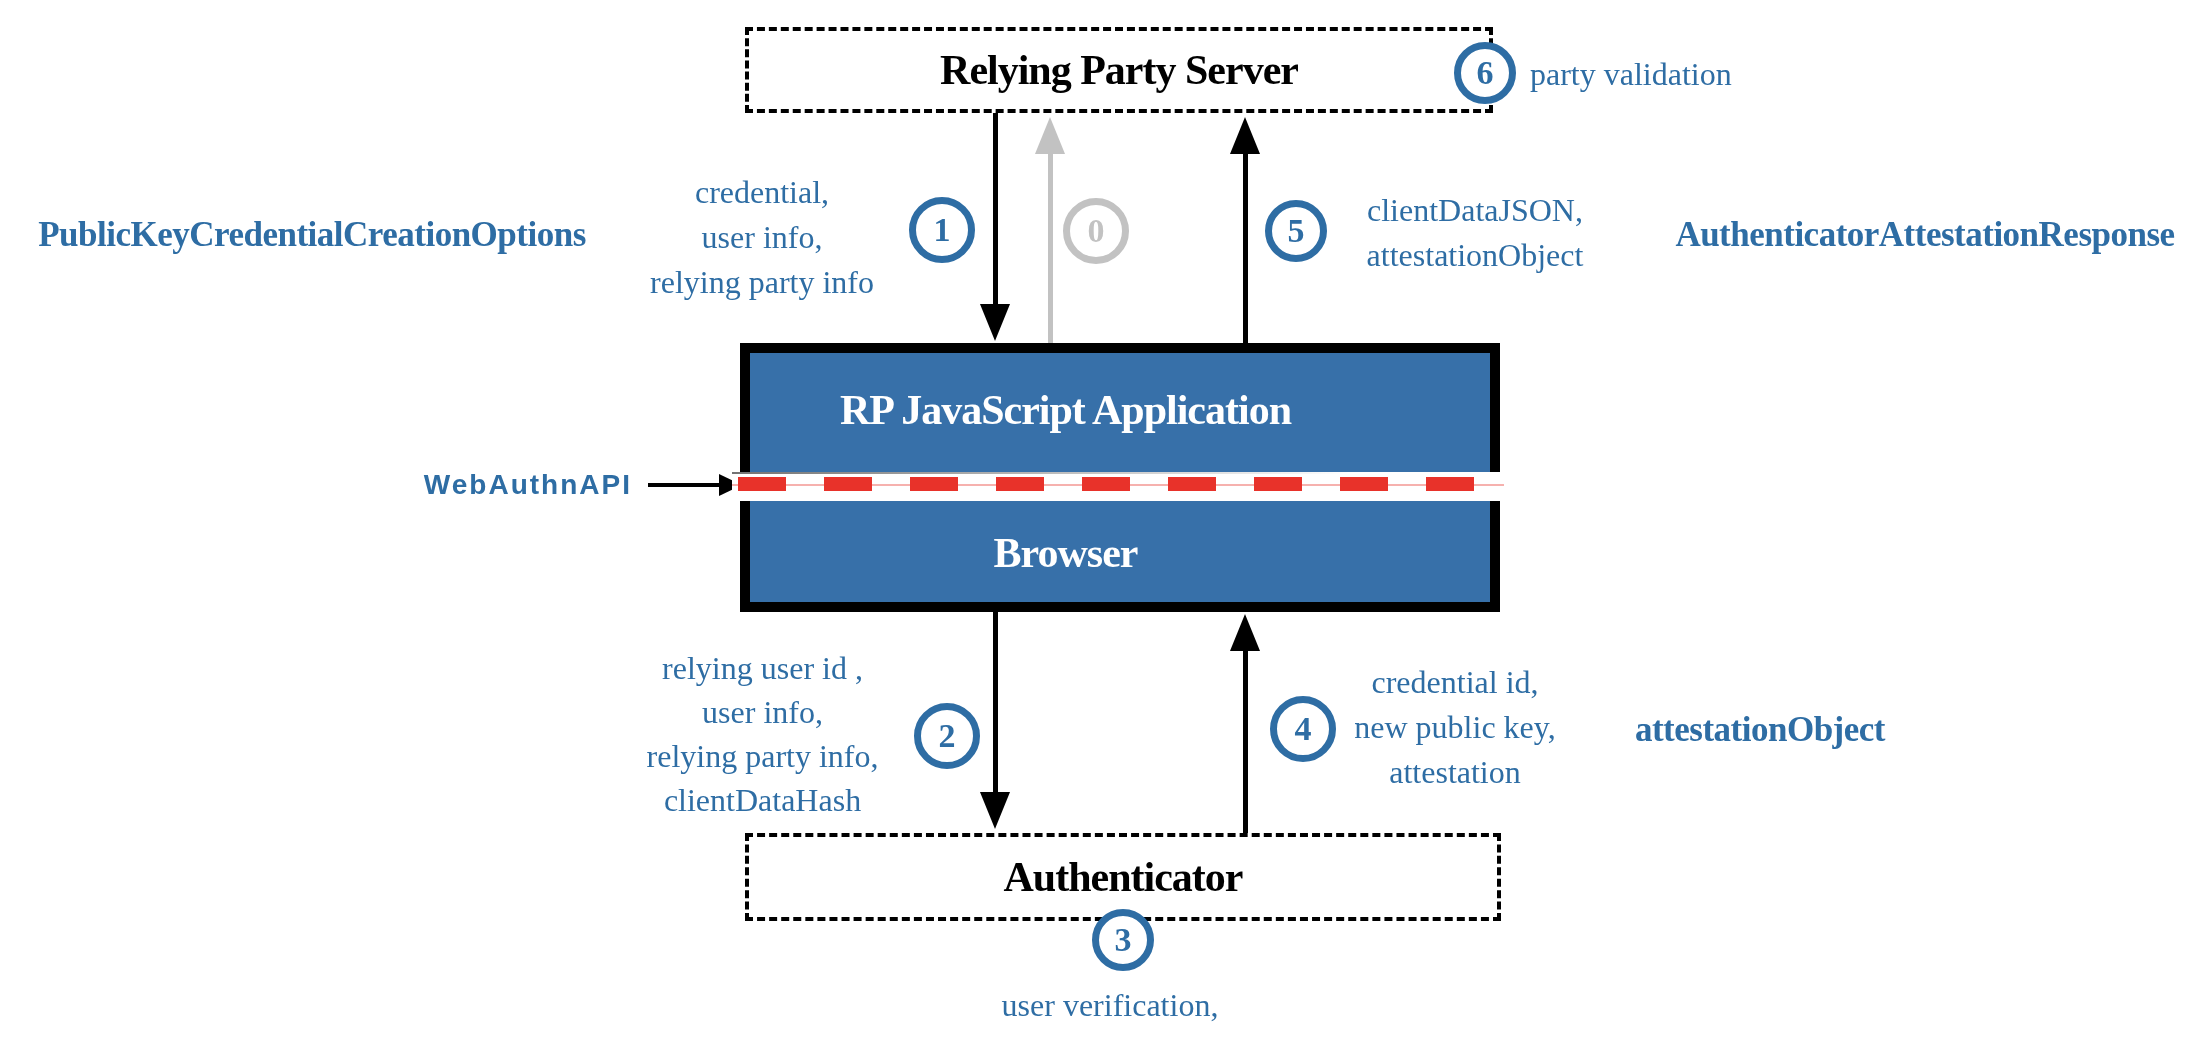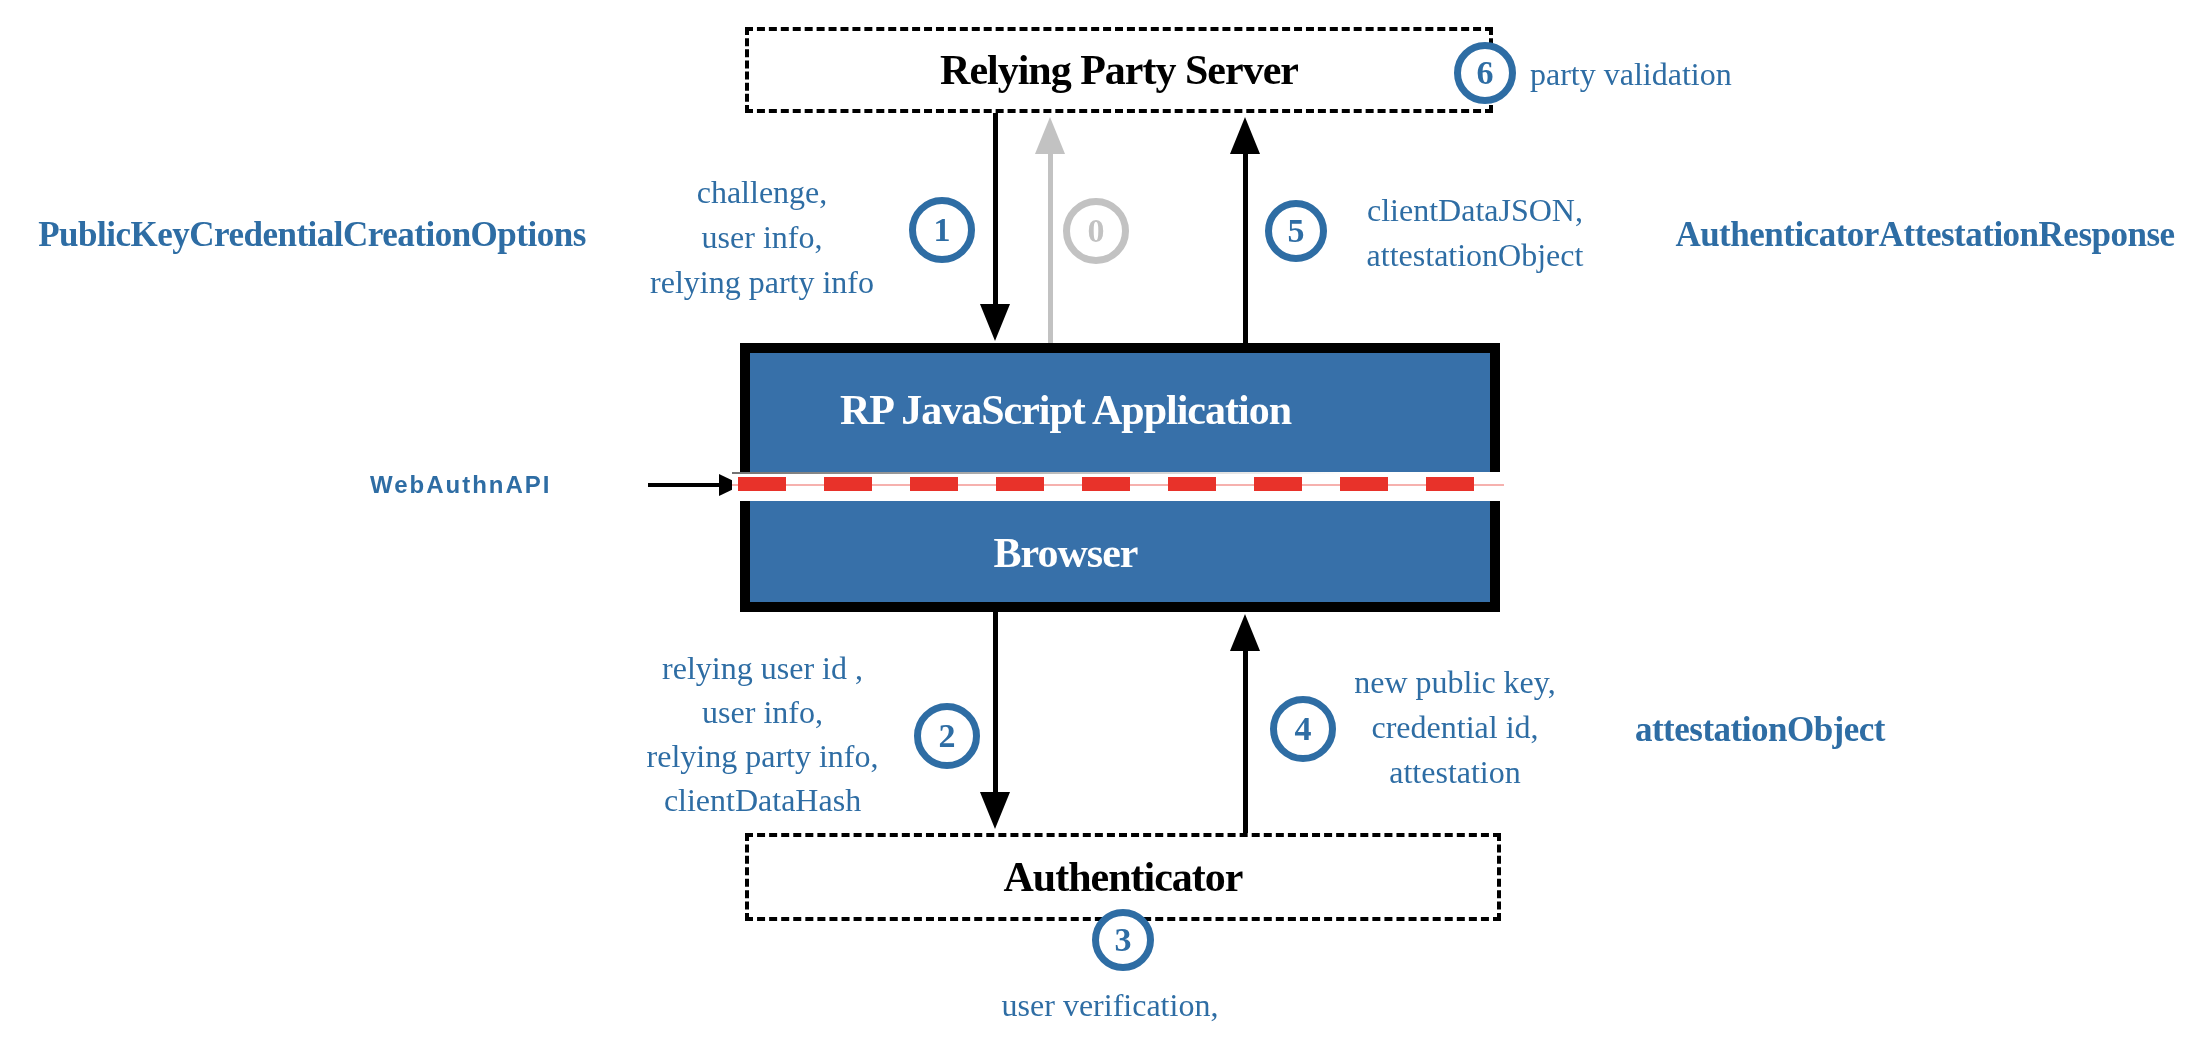--- a/index.html
+++ b/index.html
@@ -90,43 +90,43 @@
   .anno{
     position:absolute;color:var(--blue-text);font-size:32px;line-height:45px;
     text-align:center;
   }
   .anno.l4{line-height:44px;}
   .bold-label{
     position:absolute;color:var(--blue-text);font-size:35px;font-weight:bold;
     letter-spacing:-0.5px;text-align:center;line-height:42px;
   }
   .webauthn-label{
-    position:absolute;color:var(--blue-text);font-weight:bold;font-size:24px;
-    letter-spacing:2px;text-align:left;line-height:44px;
+    position:absolute;color:var(--blue-text);font-weight:bold;font-size:28px;
+    letter-spacing:2px;text-align:right;line-height:44px;
     font-family:"Liberation Sans","DejaVu Sans",sans-serif;
   }
 </style>
 </head>
 <body>
 
 <div class="abs" style="left:0;top:0;width:2200px;height:1040px;border-radius:10px;">
 
   <div class="dashed-box" style="left:745px;top:27px;width:748px;height:86px;">
     <span class="node-title">Relying Party Server</span>
   </div>
 
   <div class="step-circle small" style="left:1454px;top:42px;">
     <span>6</span>
   </div>
   <div class="anno" style="left:1530px;top:52px;width:260px;text-align:left;">party validation</div>
 
   <div class="bold-label" style="left:22px;top:214px;width:580px;">PublicKeyCredentialCreationOptions</div>
 
   <div class="anno" style="left:602px;top:170px;width:320px;">
-    <div>challenge,</div>
+    <div>credential,</div>
     <div>user info,</div>
     <div>relying party info</div>
   </div>
 
   <div class="step-circle" style="left:909px;top:197px;">
     <span>1</span>
   </div>
 
   <div class="vline" style="left:993px;top:113px;height:195px;"></div>
   <div class="tri-down" style="left:980px;top:304px;"></div>
@@ -181,22 +181,22 @@
   <div class="tri-down" style="left:980px;top:792px;"></div>
 
   <div class="tri-up" style="left:1230px;top:614px;"></div>
   <div class="vline" style="left:1243px;top:647px;height:186px;"></div>
 
   <div class="step-circle" style="left:1270px;top:696px;">
     <span>4</span>
   </div>
 
   <div class="anno" style="left:1310px;top:660px;width:290px;">
+    <div>credential id,</div>
     <div>new public key,</div>
-    <div>credential id,</div>
     <div>attestation</div>
   </div>
 
   <div class="bold-label" style="left:1630px;top:709px;width:260px;">attestationObject</div>
 
   <div class="dashed-box" style="left:745px;top:833px;width:756px;height:88px;">
     <span class="node-title">Authenticator</span>
   </div>
 
   <div class="step-circle small" style="left:1092px;top:909px;">

